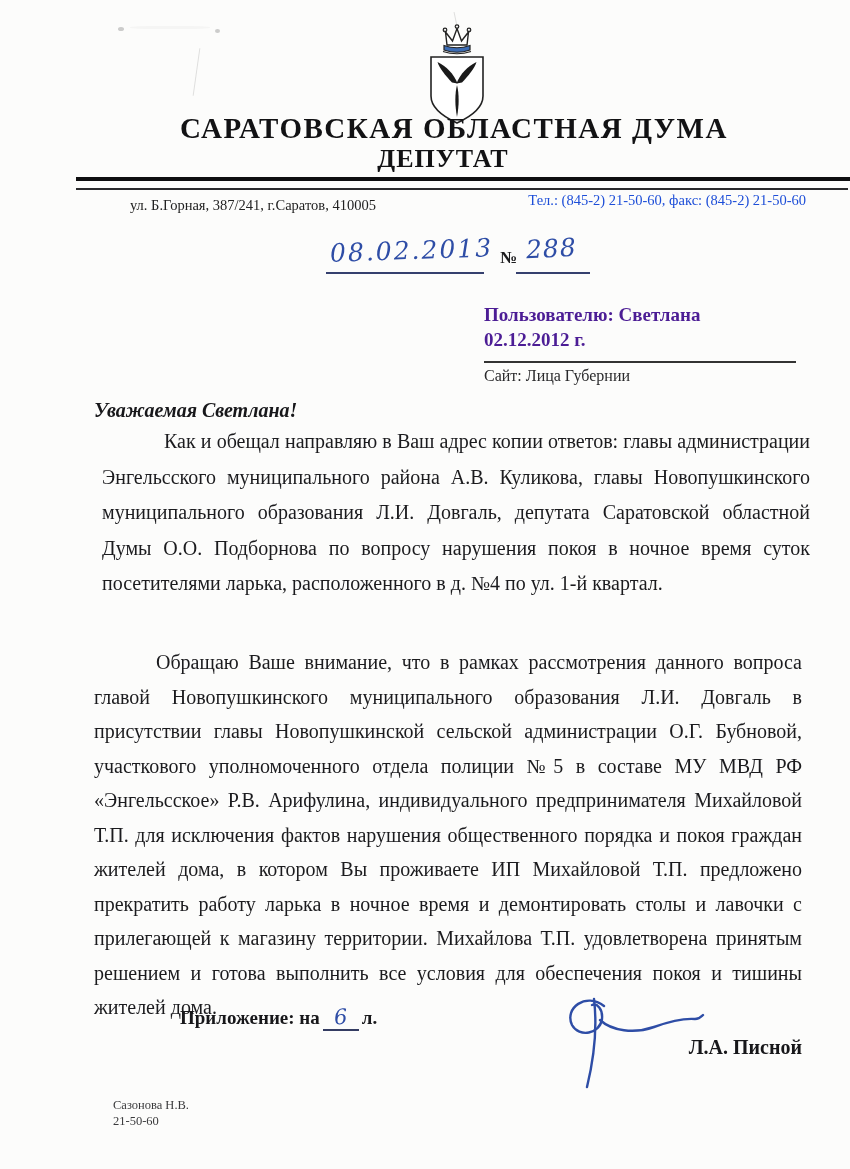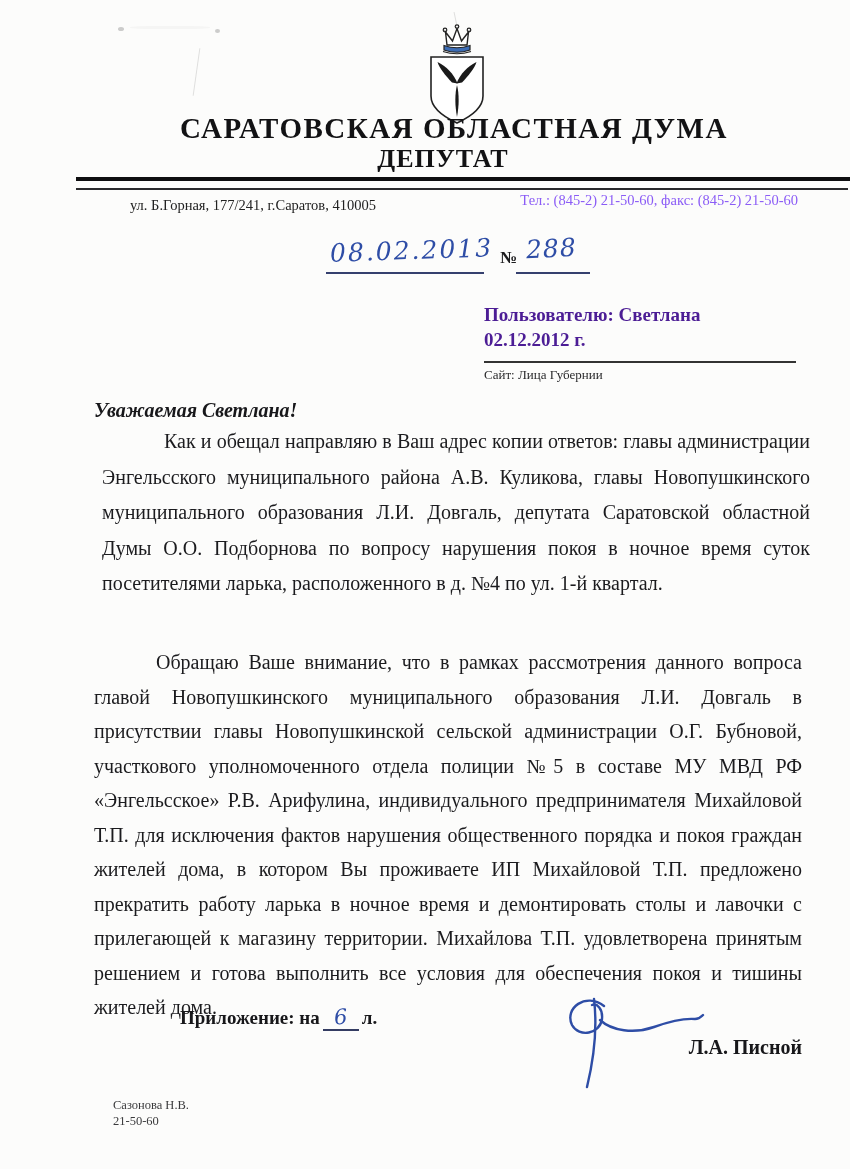--- a/index.html
+++ b/index.html
@@ -15,34 +15,34 @@
   .smudge{position:absolute;background:rgba(120,120,120,.05);border-radius:40%;}
   
   .crest{left:421px;top:24px;width:72px;height:104px;}
   .org-title{left:0;right:0;top:112px;text-align:center;padding-left:58px;
     font-weight:bold;font-size:29px;letter-spacing:1.5px;line-height:33px;color:#121214;}
   .org-subtitle{left:0;right:0;top:144px;text-align:center;padding-left:36px;
     font-weight:bold;font-size:26px;letter-spacing:1px;line-height:30px;color:#121214;}
   .rule-thick{left:76px;right:0;top:177px;height:4px;background:#0e0e10;}
   .rule-thin{left:76px;right:2px;top:188px;height:2px;background:#2a2a2c;}
   .addr{left:130px;top:197px;font-size:14.5px;color:#222;}
-  .phone{right:52px;top:192px;font-size:14.5px;color:#8b5cf6;}
+  .phone{right:44px;top:192px;font-size:14.5px;color:#1d4ed8;}
   
   .refline{left:330px;top:236px;height:44px;width:270px;}
   .hand{font-family:"DejaVu Serif",serif;font-style:italic;color:#2e4da6;}
   .ref-date{position:absolute;left:0;top:0;font-size:25px;letter-spacing:2px;transform:rotate(-2deg);}
   .ref-date-line{position:absolute;left:-4px;top:36px;width:158px;height:2px;background:#35406e;}
   .ref-no{position:absolute;left:170px;top:12px;font-size:17px;color:#1d1d1f;font-weight:bold;}
   .ref-num{position:absolute;left:196px;top:-2px;font-size:25px;letter-spacing:1px;transform:rotate(-3deg);}
   .ref-num-line{position:absolute;left:186px;top:36px;width:74px;height:2px;background:#35406e;}
   
   .recipient{left:484px;top:302px;width:316px;}
   .rcp-line{font-weight:bold;font-size:19px;line-height:25px;color:#4c1d95;}
   .rcp-rule{margin-top:9px;width:312px;height:1.5px;background:#333;}
-  .rcp-site{margin-top:4px;font-size:13px;color:#2a2a2c;}
+  .rcp-site{margin-top:4px;font-size:16px;color:#2a2a2c;}
   
   .salutation{left:94px;top:399px;width:708px;text-align:left;
     font-weight:bold;font-style:italic;font-size:20px;color:#17171a;}
   .para{left:94px;width:708px;font-size:20px;color:#1b1b1e;
     text-align:justify;text-indent:62px;}
   .p1{top:424px;line-height:35.5px;margin-left:8px;}
   .p2{top:645px;line-height:34.5px;}
   .attachment{left:180px;top:1005px;font-size:19px;font-weight:bold;color:#17171a;}
   .pages-slot{display:inline-block;width:36px;text-align:center;
     border-bottom:2px solid #343c62;margin:0 3px;}
@@ -78,21 +78,21 @@
     <path d="M55.5,38 C47,42 39,50 35.5,59.5 L41,58.5 C47.5,51.5 53.5,44.5 55.5,38 Z" fill="#1a1a1a"></path>
     <path d="M36,61 C38.2,70 38.2,81 36,93 C33.8,81 33.8,70 36,61 Z" fill="#1a1a1a"></path>
   </svg>
 
   <div class="abs org-title">САРАТОВСКАЯ ОБЛАСТНАЯ ДУМА</div>
   <div class="abs org-subtitle">ДЕПУТАТ</div>
 
   <div class="abs rule-thick"></div>
   <div class="abs rule-thin"></div>
 
-  <div class="abs addr">ул. Б.Горная, 177/241, г.Саратов, 410005</div>
+  <div class="abs addr">ул. Б.Горная, 387/241, г.Саратов, 410005</div>
   <div class="abs phone">Тел.: (845-2) 21-50-60, факс: (845-2) 21-50-60</div>
 
   <div class="abs refline">
     <span class="hand ref-date">08.02.2013</span>
     <div class="ref-date-line"></div>
     <span class="ref-no">№</span>
     <span class="hand ref-num">288</span>
     <div class="ref-num-line"></div>
   </div>
 

